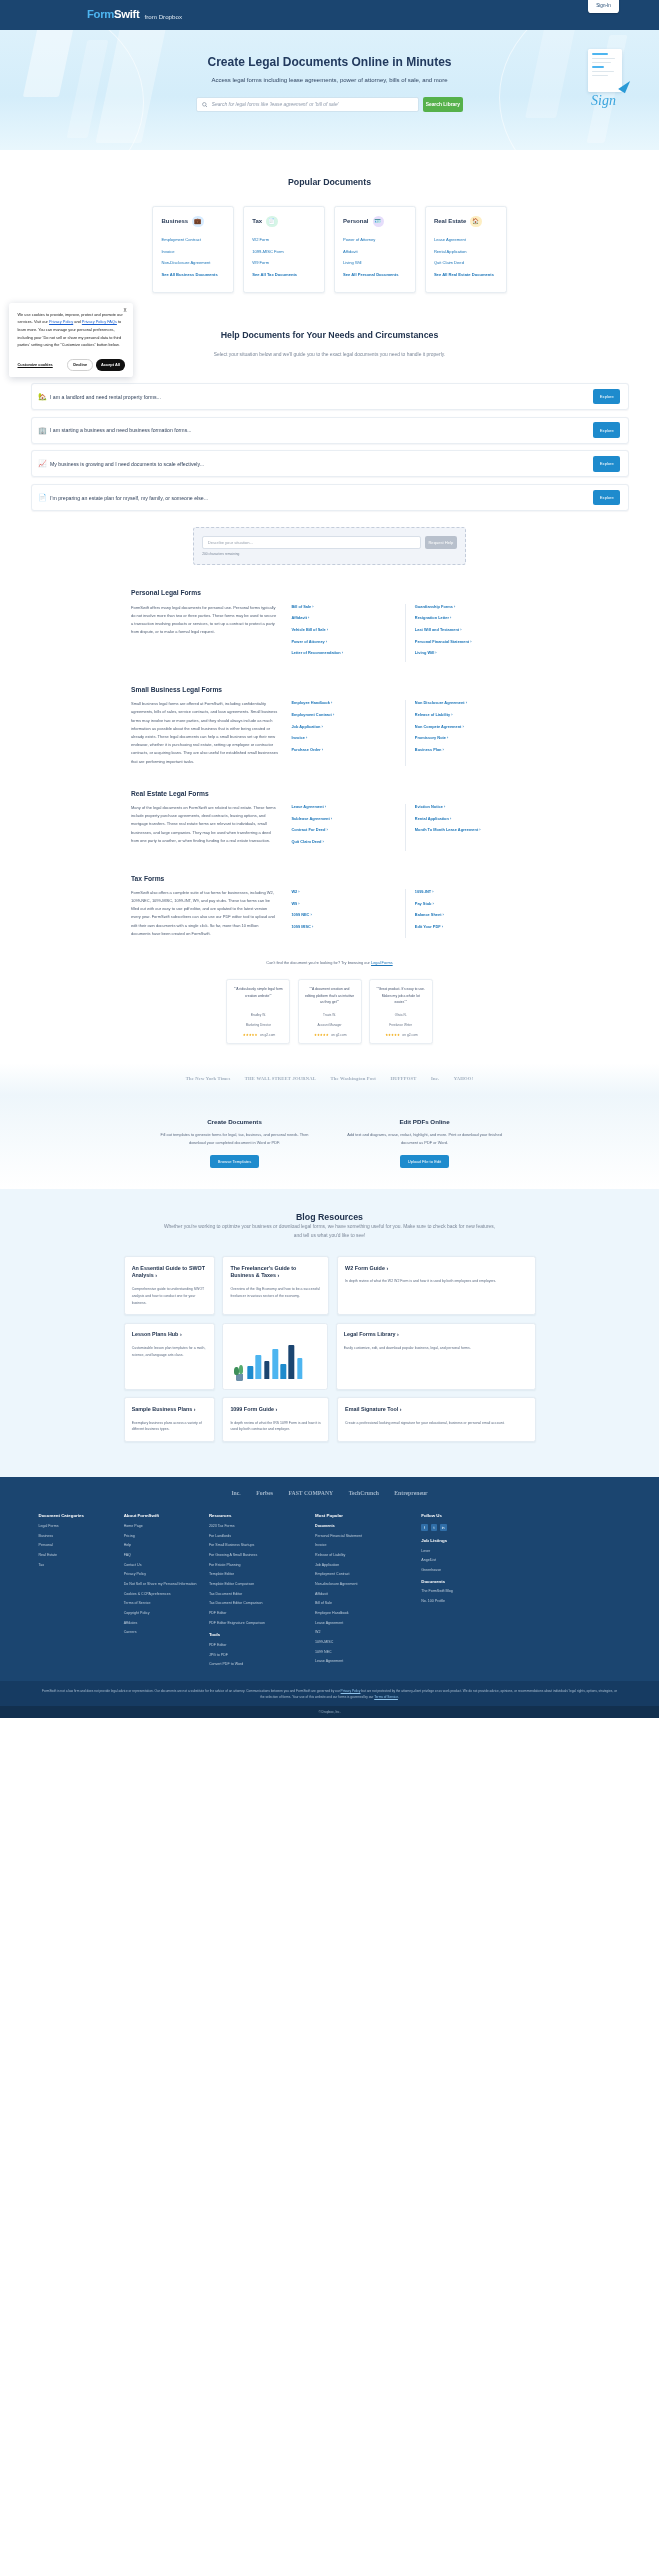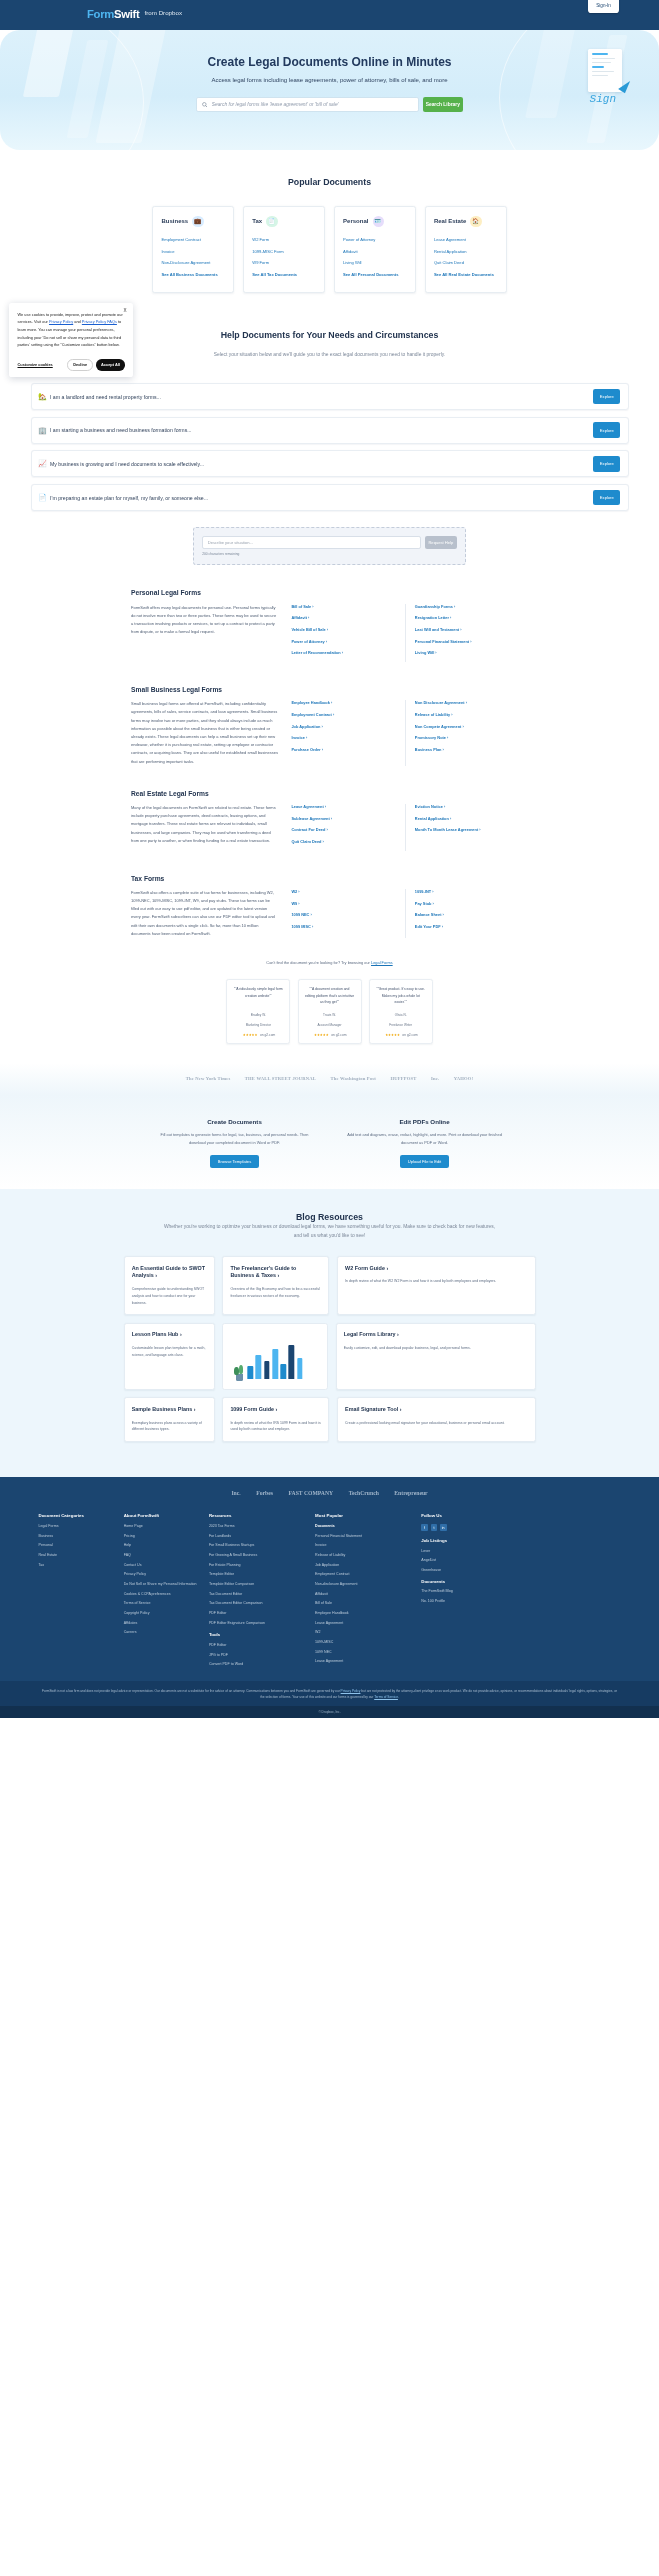--- a/index.html
+++ b/index.html
@@ -10,38 +10,37 @@
     color:#2f3e5b;
     -webkit-font-smoothing:antialiased;
   }
   a { text-decoration:none; color:inherit; }
 
   
   .topbar {
     height:30px; background:#1b4570; position:relative;
     display:flex; align-items:center;
   }
-  .logo { margin-left:87px; display:flex; align-items:flex-start; gap:5px; }
+  .logo { margin-left:87px; display:flex; align-items:flex-end; gap:5px; }
   .logo-main { font-size:11.3px; font-weight:bold; letter-spacing:-0.3px; line-height:1; }
   .logo-form { color:#4db5f0; }
   .logo-swift { color:#ffffff; }
   .logo-sub { color:#dfe9f2; font-size:6.2px; padding-bottom:1px; }
   .signin {
     position:absolute; right:40px; top:-4.1px;
     background:#fff; color:#1b4570; font-size:4.6px;
     border-radius:3.1px; padding:7.2px 8.2px 4.6px 8.2px;
     box-shadow:0 0.5px 1.5px rgba(0,0,0,.2);
   }
 
   
   .hero {
     height:120px; position:relative; overflow:hidden;
     background:linear-gradient(180deg,#ddf1fb 0%, #d4edfa 55%, #e9f7fd 100%);
     text-align:center;
-    border-radius:20px;
   }
   .hero-deco { position:absolute; inset:0; overflow:hidden; }
   .hero-deco i {
     position:absolute; background:rgba(255,255,255,.45);
     transform:skewX(-12deg); border-radius:2.1px;
   }
   .hero-arc {
     position:absolute; border:0.5px solid rgba(255,255,255,.55);
     border-radius:50%;
   }
@@ -68,21 +67,21 @@
     background:#fff; border-radius:1.5px; box-shadow:0 1px 3.1px rgba(40,90,130,.18);
     padding:4.6px 4.1px;
   }
   .hero-doc b { display:block; height:2.1px; background:#4db5f0; border-radius:1px; margin-bottom:2.6px; }
   .hero-doc s { display:block; height:1.5px; background:#dde6ec; border-radius:1px; margin-bottom:2.6px; }
   .hero-pen {
     position:absolute; right:30px; top:49px; width:0;height:0;
     border-left:6.7px solid transparent; border-right:2.6px solid transparent;
     border-bottom:13.4px solid #2a9ad6; transform:rotate(32deg);
   }
-  .hero-sig { position:absolute; right:43px; top:63px; font-size:11px; color:#3aa4dd; font-style:italic; font-family:Liberation Mono, monospace; }
+  .hero-sig { position:absolute; right:43px; top:63px; font-size:14px; color:#3aa4dd; font-style:italic; font-family:Liberation Serif, serif; }
 
   
   .section-title { text-align:center; font-size:8.8px; color:#22344f; font-weight:bold; }
   .section-sub { text-align:center; font-size:4.9px; color:#7b8798; line-height:1.9; margin-top:9.3px;}
 
   .popular { padding-top:27px; }
   .cards {
     display:flex; justify-content:center; gap:8.8px; margin-top:19px;
   }
   .card {

